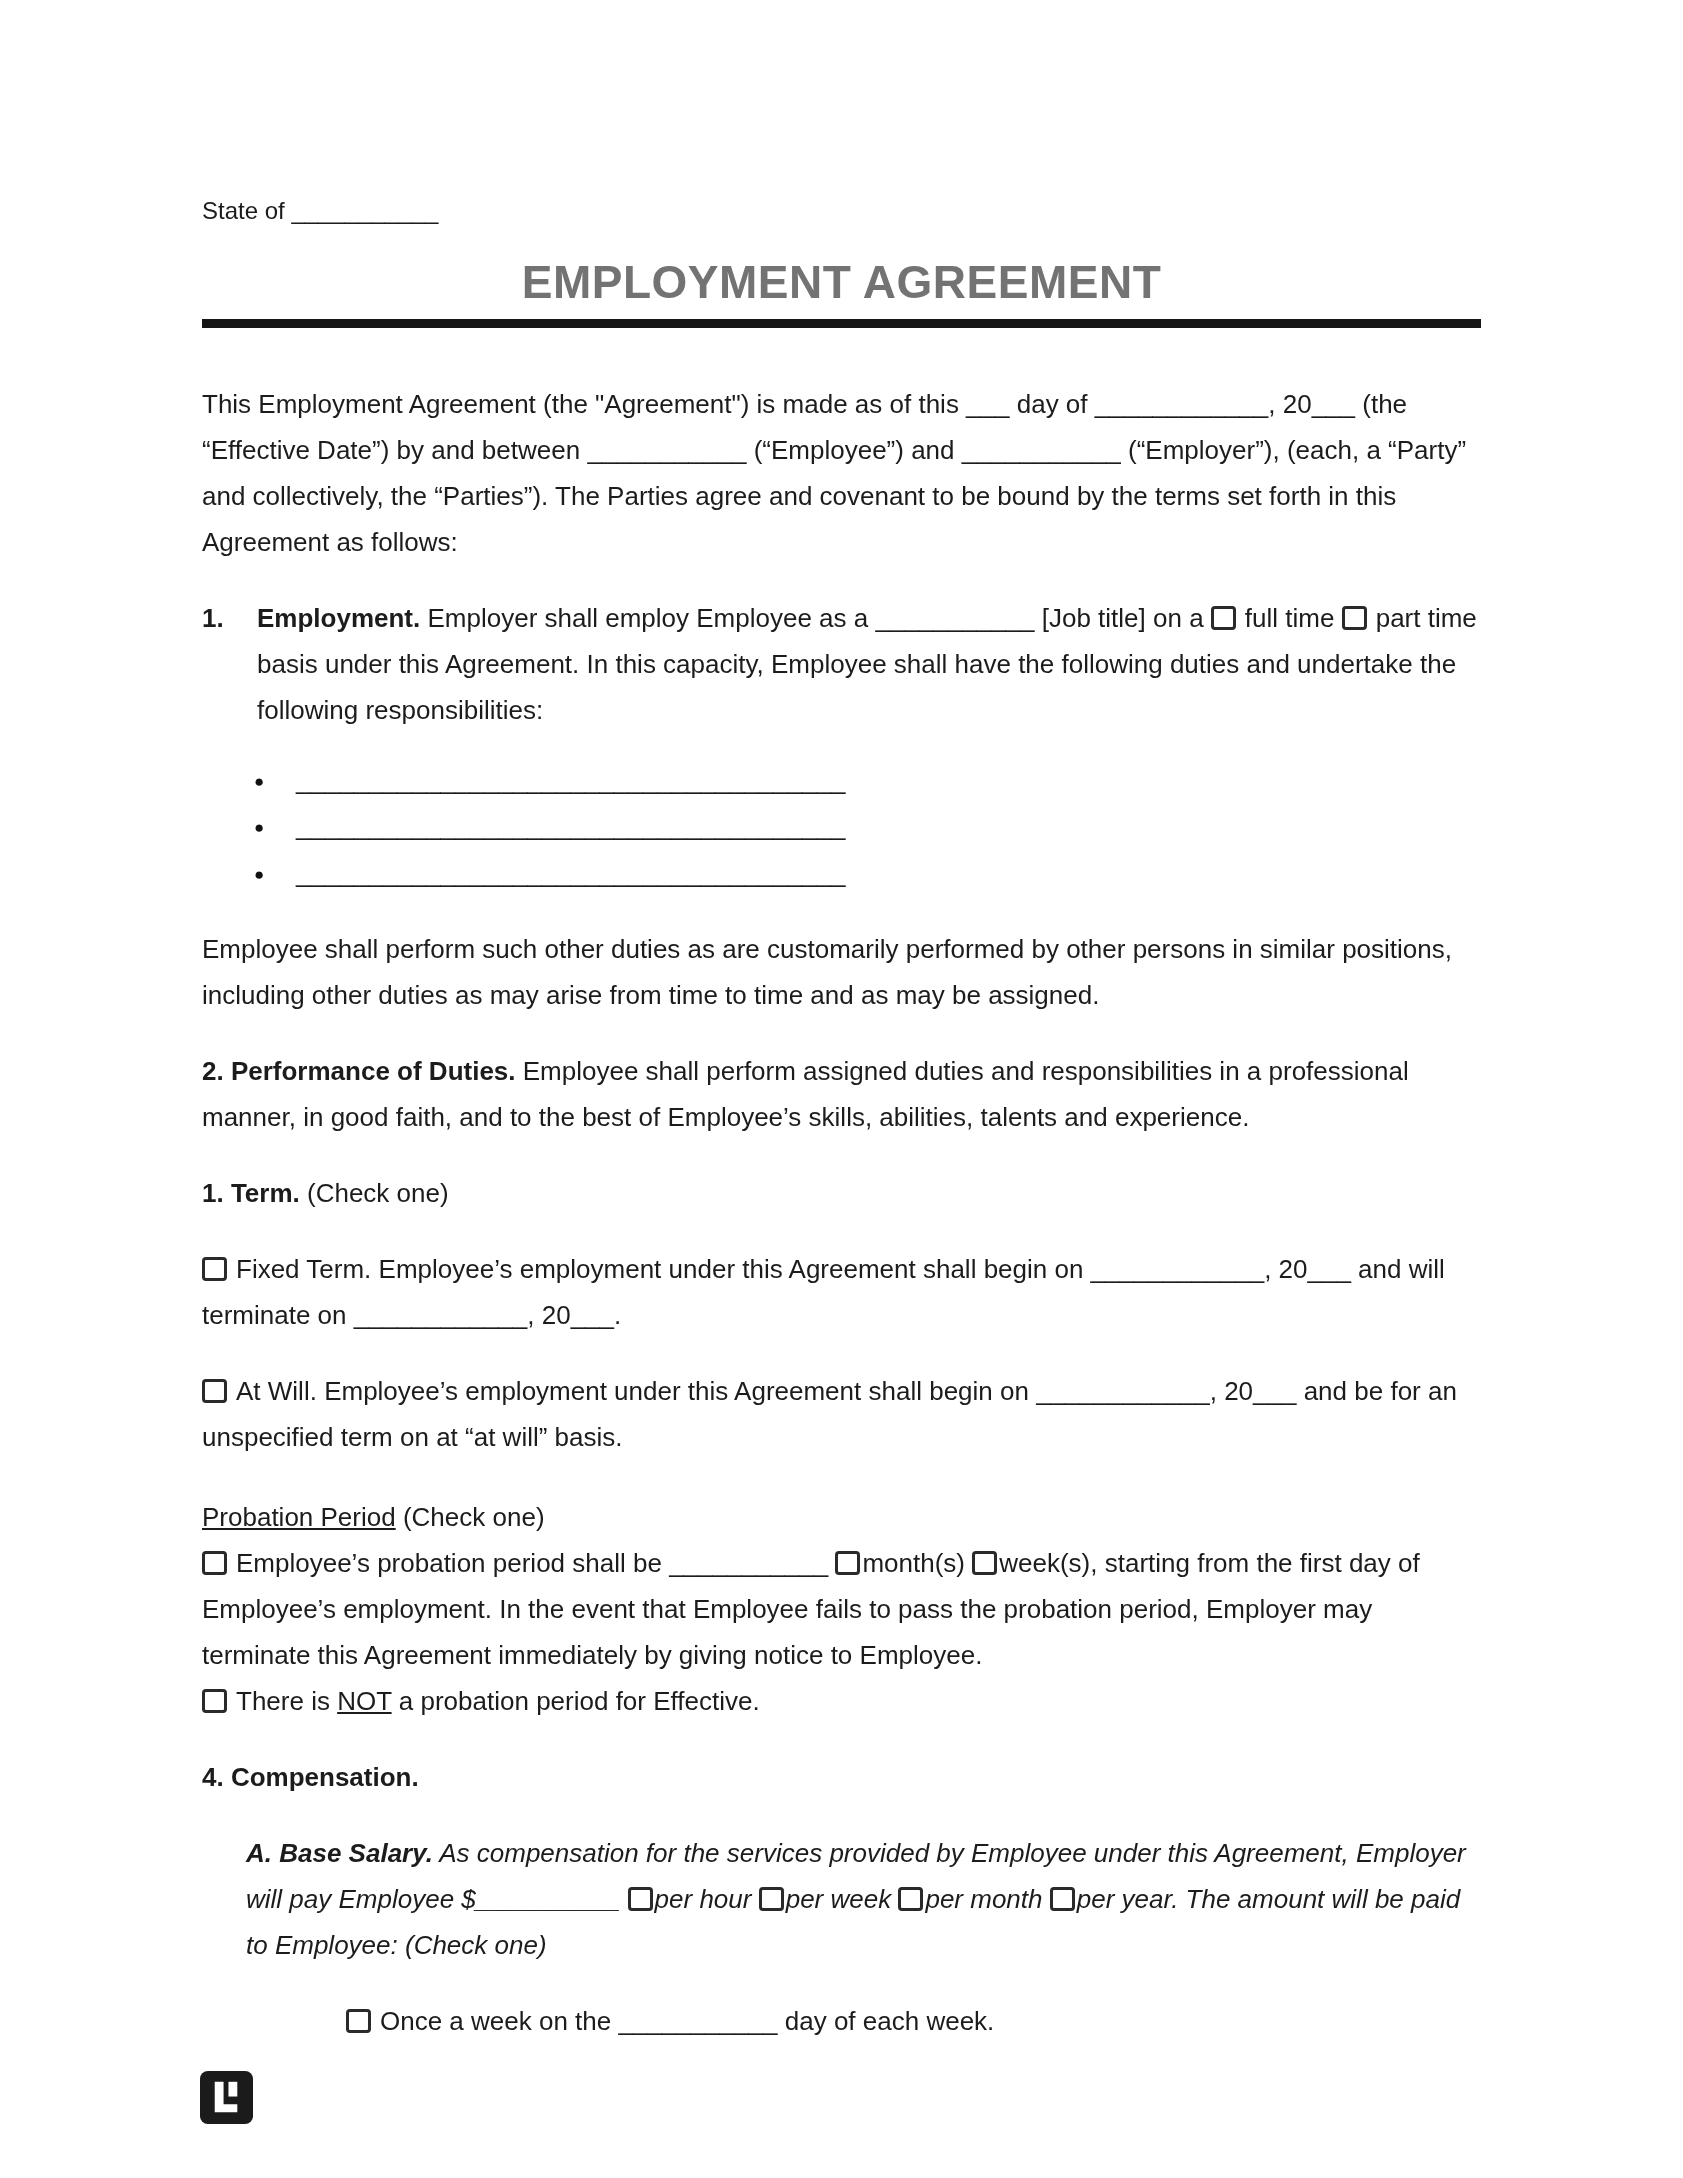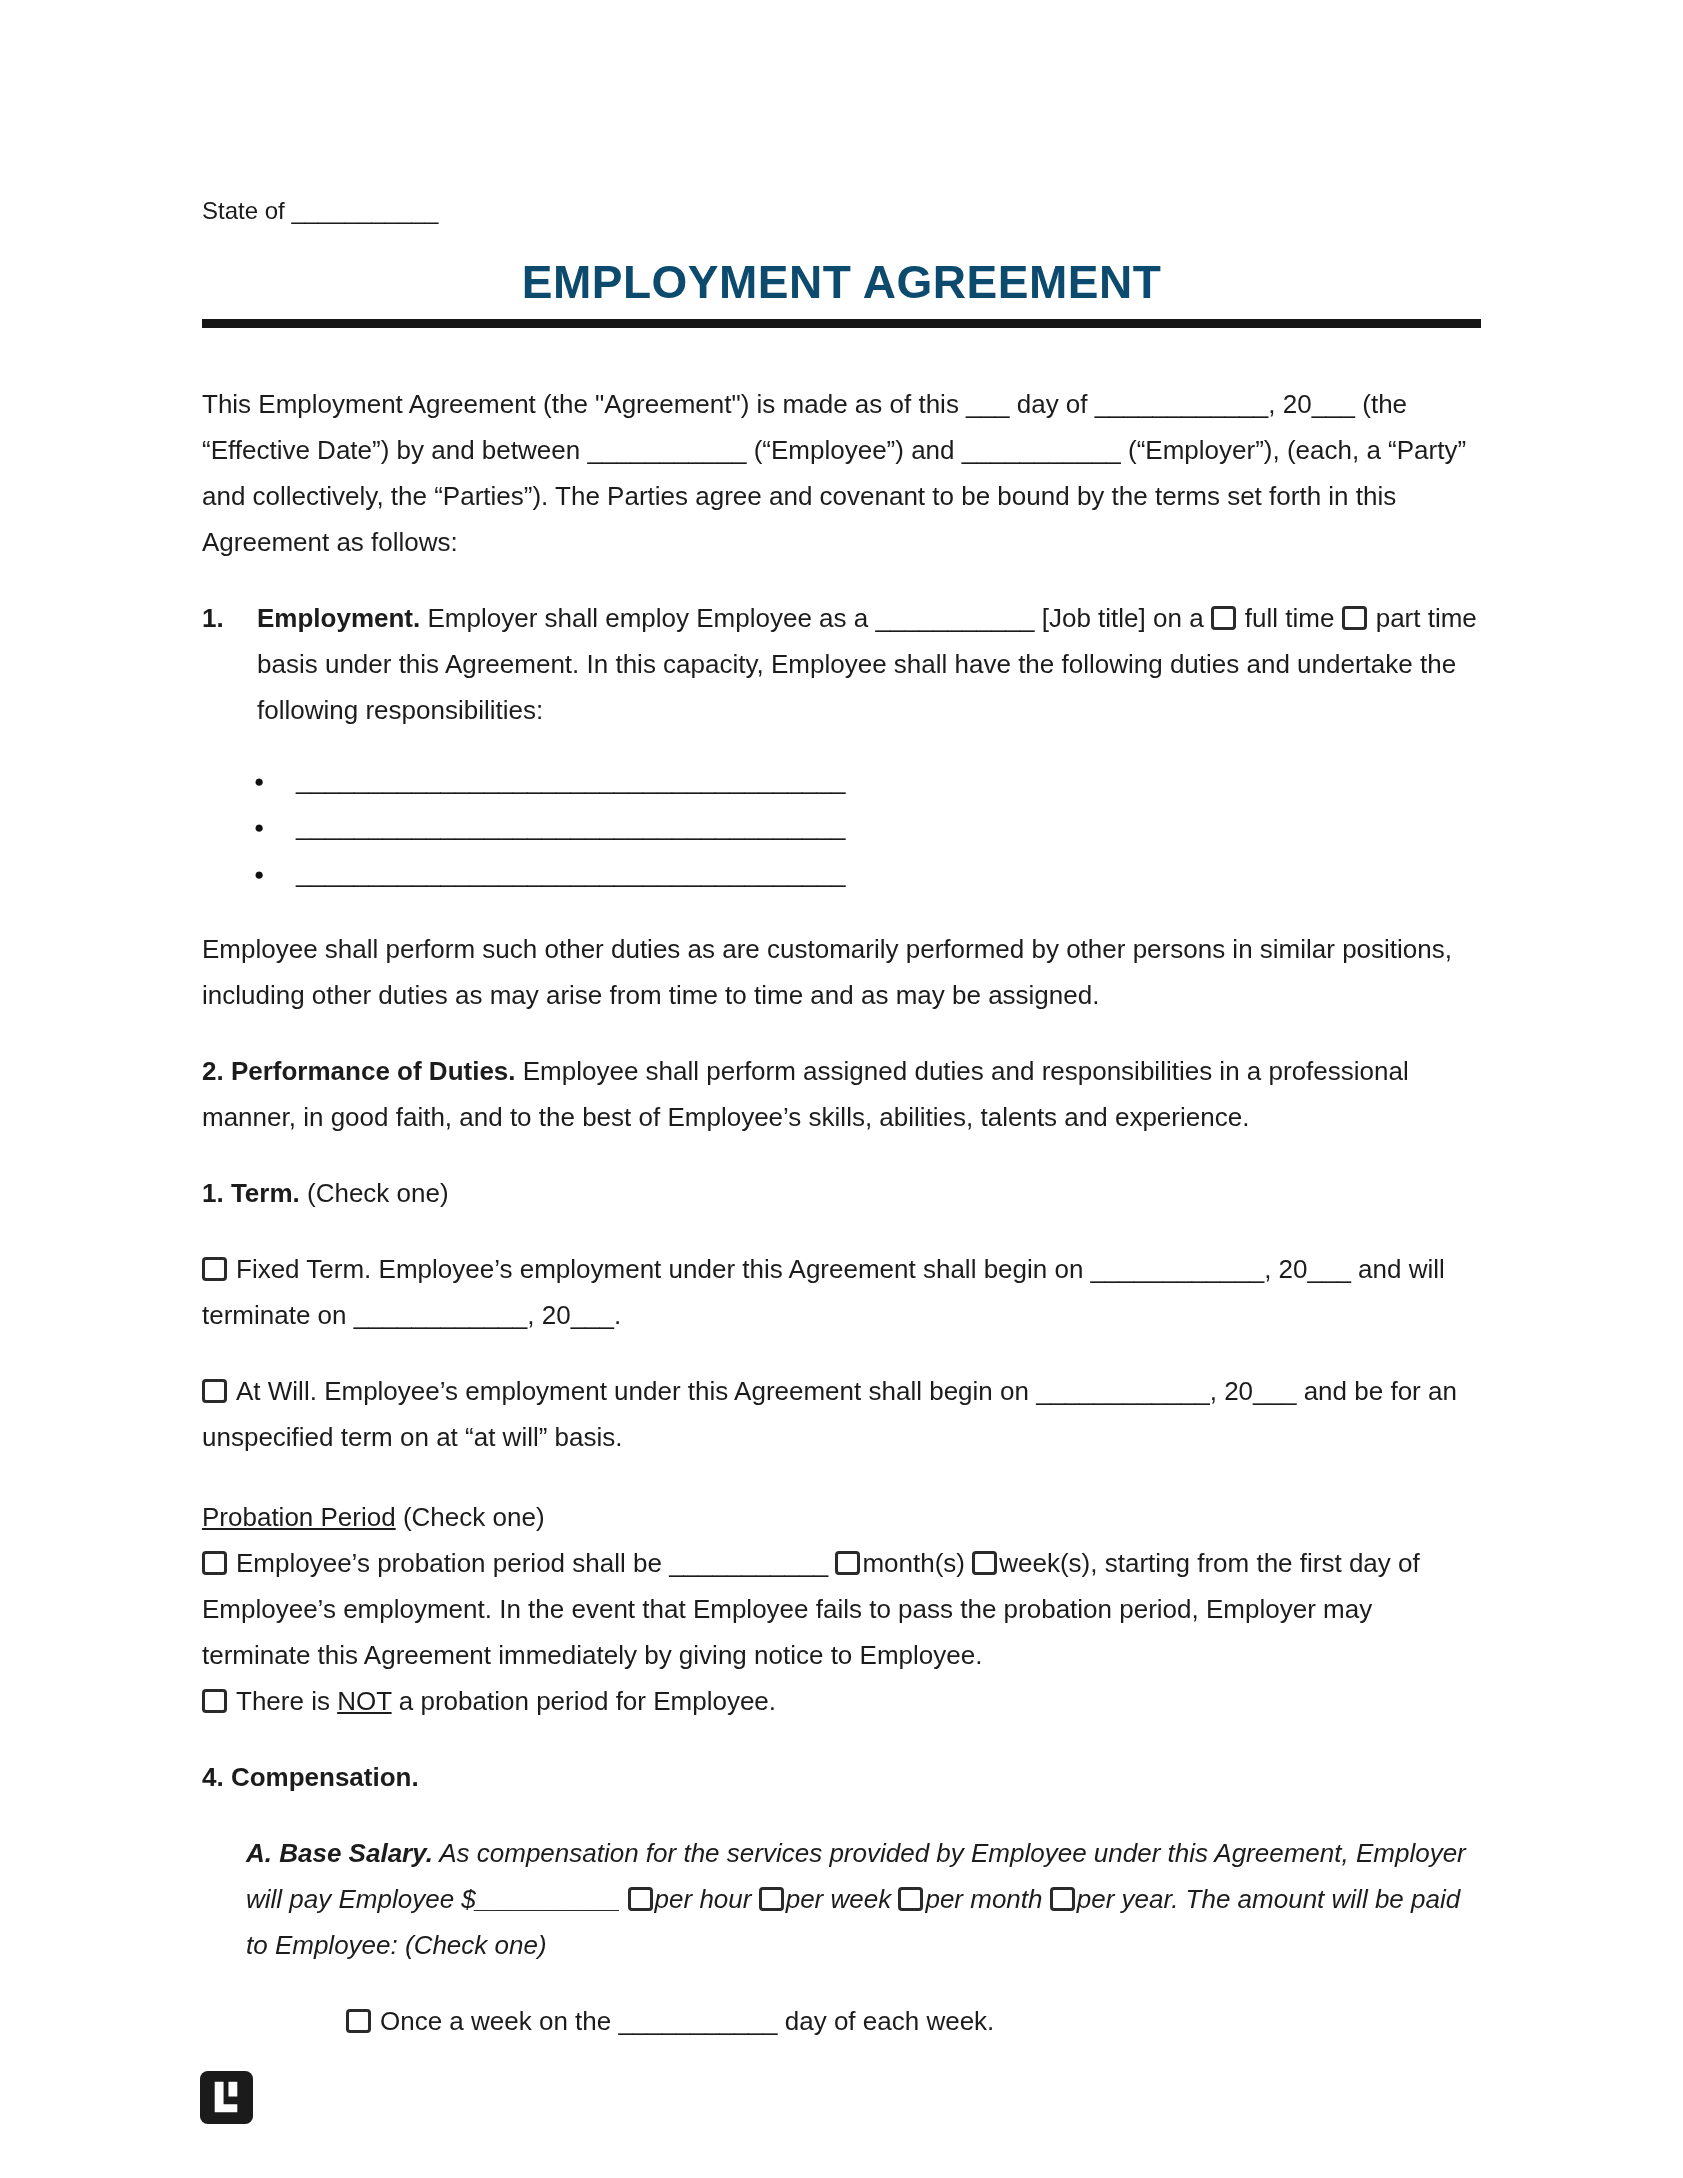--- a/index.html
+++ b/index.html
@@ -11,21 +11,21 @@
   }
   .page { padding:190px 202px 0 202px; }
 
   .b { font-weight:bold; }
   .u { text-decoration:underline; }
 
   .state-line { font-size:24px; }
 
   .title {
     margin-top:24px; text-align:center;
-    font-size:46px; font-weight:bold; letter-spacing:0.5px; color:#0c4a6e;
+    font-size:46px; font-weight:bold; letter-spacing:0.5px; color:#737373;
     line-height:1.15;
   }
   .title-rule { margin-top:10px; height:9px; background:#161616; }
 
   .blk { margin-top:30px; }
   .intro { margin-top:53px; }
 
   
   .hang { padding-left:55px; text-indent:-55px; }
   .hang .num { display:inline-block; width:55px; text-indent:0; }
@@ -78,21 +78,21 @@
 
   <p class="blk"><span class="b">1. Term.</span> <span>(Check one)</span></p>
 
   <p class="blk"><span class="cb"></span><span>Fixed Term.</span> <span>Employee’s employment under this Agreement shall begin on ____________, 20___ and will terminate on ____________, 20___.</span></p>
 
   <p class="blk"><span class="cb"></span><span>At Will.</span> <span>Employee’s employment under this Agreement shall begin on ____________, 20___ and be for an unspecified term on at “at will” basis.</span></p>
 
   <div class="blk probation-head">
     <p><span class="u">Probation Period</span> <span>(Check one)</span></p>
     <p><span class="cb"></span><span>Employee’s probation period shall be ___________</span> <span class="cb tight"></span><span>month(s)</span> <span class="cb tight"></span><span>week(s), starting from the first day</span> <span>of Employee’s employment. In the event that Employee fails to pass the probation period, Employer may terminate this Agreement immediately by giving notice to Employee.</span></p>
-    <p><span class="cb"></span><span>There is</span> <span class="u">NOT</span> <span>a probation period for Employee.</span></p>
+    <p><span class="cb"></span><span>There is</span> <span class="u">NOT</span> <span>a probation period for Effective.</span></p>
   </div>
 
   <p class="blk b">4. Compensation.</p>
 
   <p class="blk indent-a"><span class="b">A. Base Salary.</span> <span>As compensation for the services provided by Employee under this Agreement, Employer will pay Employee $__________</span> <span class="cb tight"></span><span>per hour</span> <span class="cb tight"></span><span>per week</span> <span class="cb tight"></span><span>per month</span> <span class="cb tight"></span><span>per year. The amount will be paid to Employee: (Check one)</span></p>
 
   <p class="blk indent-b"><span class="cb"></span><span>Once a week on the ___________ day of each week.</span></p>
 
 </div>
 

